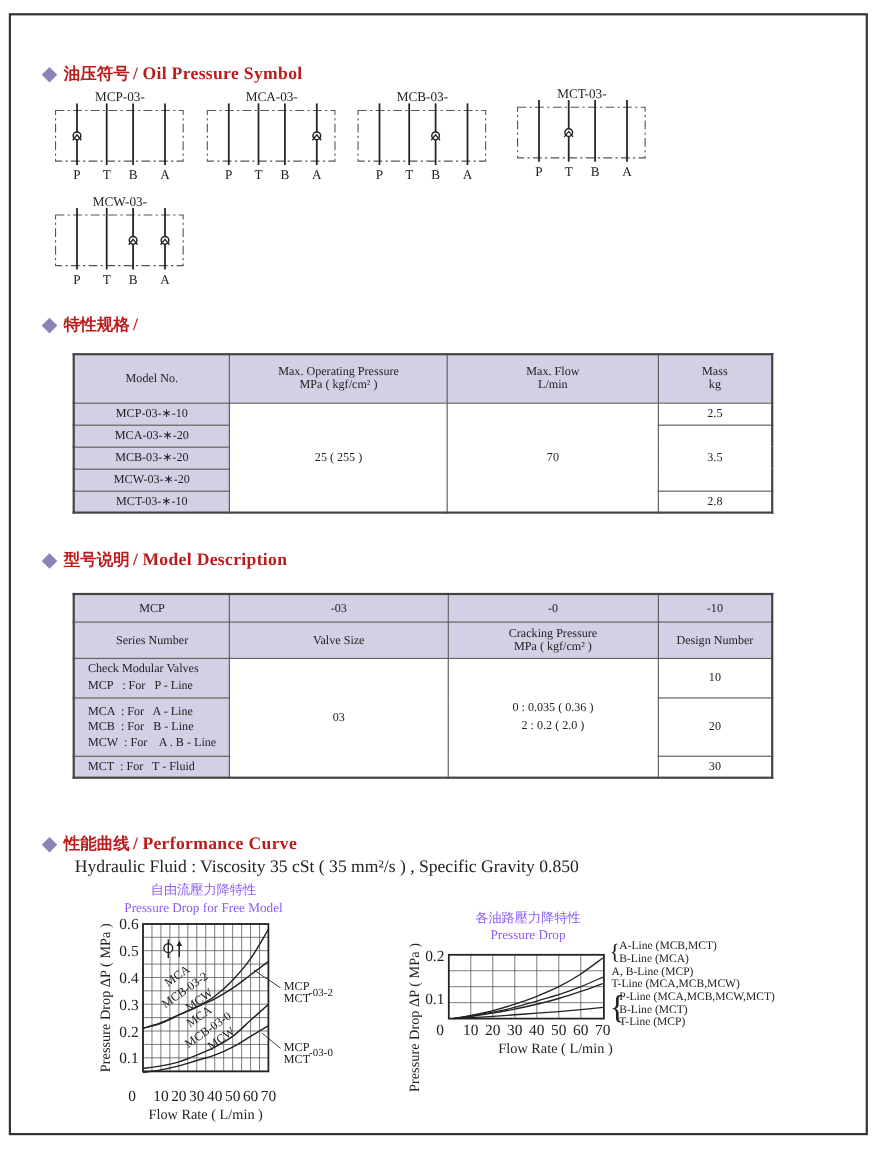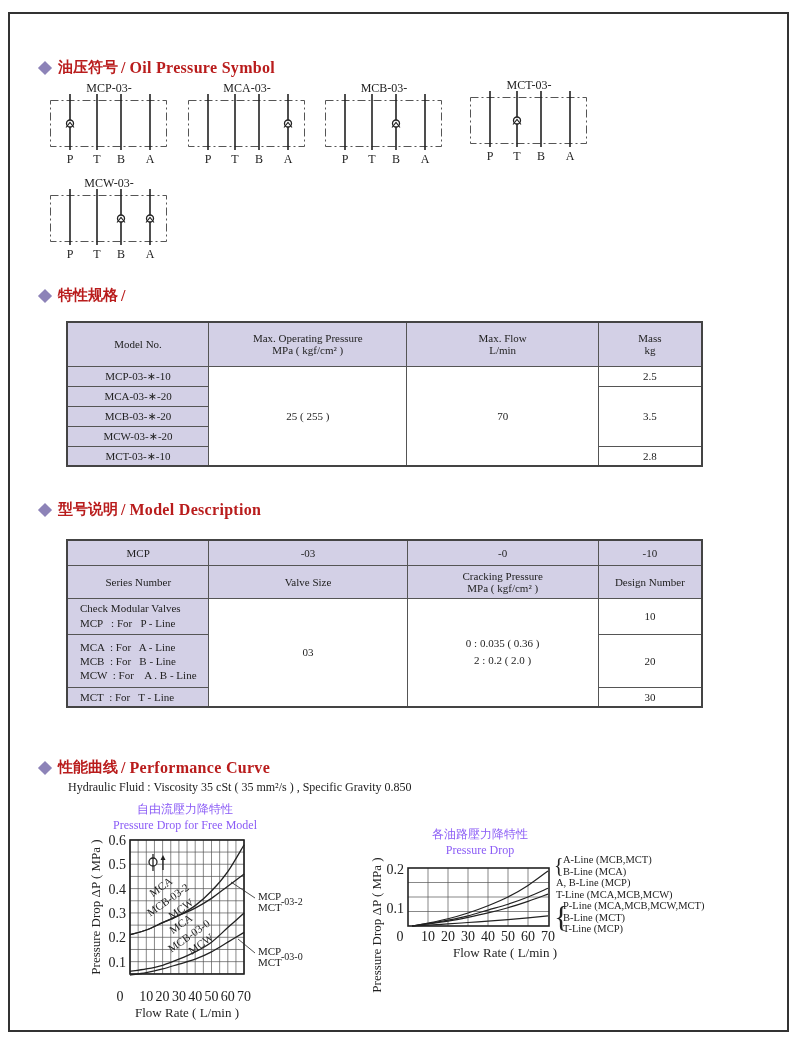--- a/index.html
+++ b/index.html
@@ -10,21 +10,21 @@
   .title-cn { font-family:"DejaVu Sans", sans-serif; font-weight:bold; font-size:15px; margin-right:3px; }
   .title-en { font-size:16px; letter-spacing:0.3px; }
   .sym { position:absolute; }
   .sym svg { overflow:visible; }
   table.spec { position:absolute; border-collapse:collapse; font-size:11px; color:#222; font-family:"Liberation Serif", serif; }
   table.spec td { border:1px solid #555; text-align:center; padding:0; line-height:12px; }
   table.spec td.h { background:#d3d0e6; }
   table.spec td.lv { background:#d3d0e6; }
   table.spec td.left { text-align:left; padding-left:12px; }
   table.spec { border:2px solid #444; }
-  .note { position:absolute; font-size:12px; color:#222; white-space:nowrap; }
+  .note { position:absolute; font-size:16px; color:#222; white-space:nowrap; }
   .ctitle { position:absolute; font-size:12px; text-align:center; white-space:nowrap; color:#8b5cf6; }
   .ctitle .cn { font-family:"DejaVu Sans", sans-serif; font-size:12px; }
   svg text { font-family:"Liberation Serif", serif; fill:#222; }
 </style>
 </head>
 <body>
 
 <div class="frame"></div>
 
 <div class="section-title" style="top:58px;">
@@ -194,21 +194,21 @@
   <tr style="height:53px;">
     <td class="lv left" style="line-height:14px;">
       <div style="white-space:pre;">MCA  : For   A - Line</div>
       <div style="white-space:pre;">MCB  : For   B - Line</div>
       <div style="white-space:pre;">MCW  : For    A . B - Line</div>
     </td>
     <td>20</td>
   </tr>
   <tr style="height:20px;">
     <td class="lv left">
-      <div style="white-space:pre;">MCT  : For   T - Line</div>
+      <div style="white-space:pre;">MCT  : For   T - Fluid</div>
     </td>
     <td>30</td>
   </tr>
 </tbody>
   </table>
 
 <div class="section-title" style="top:758px;">
   <span class="diamond"></span>
   <span class="title-cn">性能曲线</span>
   <span style="margin-right:4px;">/</span>

